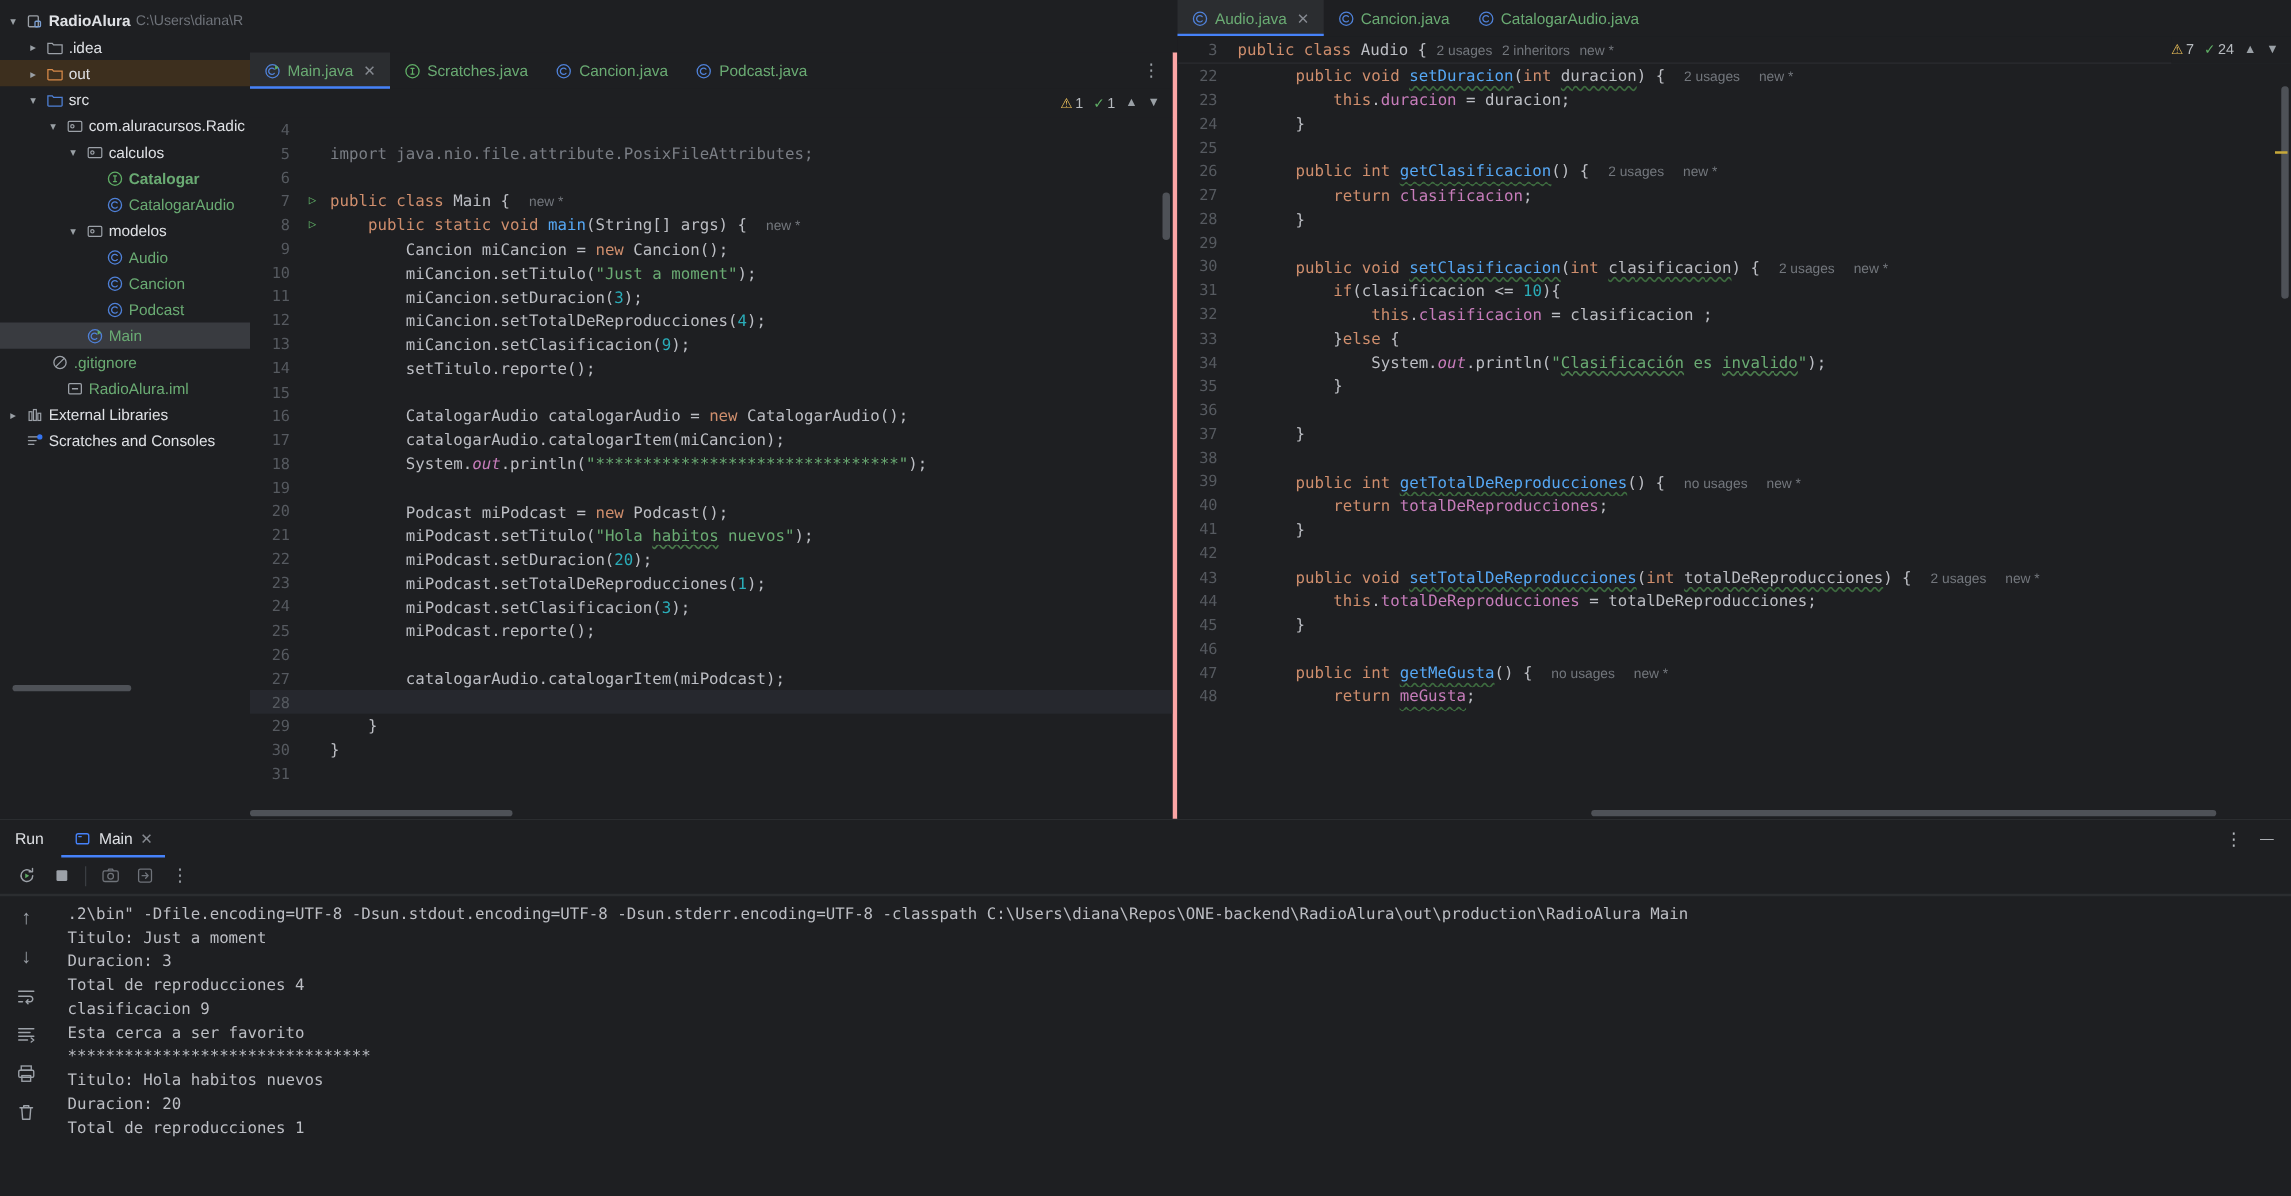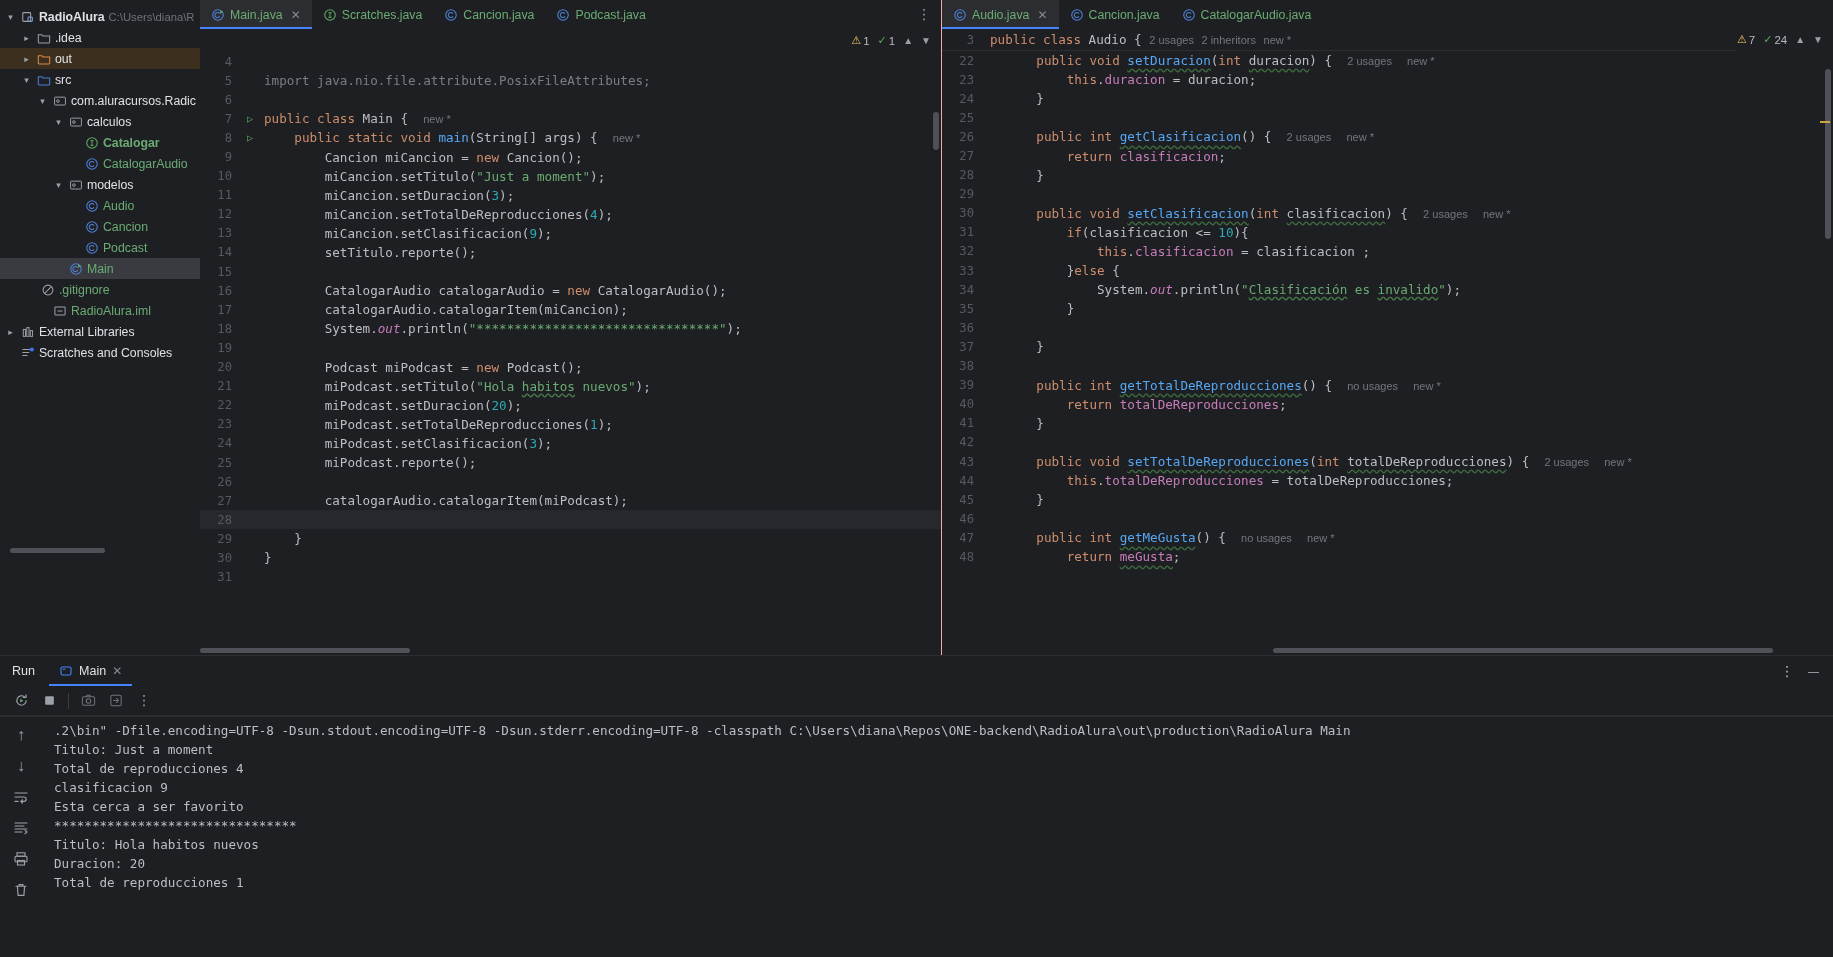--- a/index.html
+++ b/index.html
@@ -34,21 +34,21 @@
   .lbl-white { color:#dfe1e5; font-weight:600;}
   .lbl-plain { color:#dfe1e5; }
   .lbl-green { color:#6aab73; }
   .lbl-dim { color:#6f737a; font-size:11.3px; overflow:hidden; }
   .ico { width:14px; height:14px; min-width:14px; display:inline-flex; align-items:center; justify-content:center; }
   .ico svg { display:block; }
 
   
   .editors { flex:1; display:flex; min-width:0; }
   .editor-pane { display:flex; flex-direction:column; min-width:0; position:relative; background:#1e1f22; }
-  .pane-left { width: 742px; min-width:742px; border-right:1px solid #fca5a5;}
+  .pane-left { width: 742px; min-width:742px; border-right:4px solid #fca5a5;margin-top:42px;}
   .pane-right { flex:1; }
 
   .tabbar { height:29px; display:flex; align-items:stretch; background:#1e1f22; position:relative; }
   .tab {
     display:flex; align-items:center; gap:5px; padding:0 11px; font-size:12.3px;
     color:#6aab73; white-space:nowrap; position:relative; cursor:default;
   }
   .tab .tabname { color:#6aab73; }
   .tab.active { background:#2b2d30; }
   .tab.active::after {
@@ -556,20 +556,21 @@
         </span>
         <span class="icon-btn">
           <svg width="16" height="16" viewBox="0 0 16 16">
               <path d="M3 4.2h10M6 4.2V2.6h4v1.6M4.4 4.2l.7 9.2h5.8l.7-9.2" fill="none" stroke="#9ca1a8" stroke-width="1.15" stroke-linecap="round" stroke-linejoin="round"></path>
             </svg>
         </span>
       </div>
       <div class="console" id="console">
           <div class="row">.2\bin" -Dfile.encoding=UTF-8 -Dsun.stdout.encoding=UTF-8 -Dsun.stderr.encoding=UTF-8 -classpath C:\Users\diana\Repos\ONE-backend\RadioAlura\out\production\RadioAlura Main</div>
           <div class="row">Titulo: Just a moment</div>
+          <div class="row">Duracion: 3</div>
           <div class="row">Total de reproducciones 4</div>
           <div class="row">clasificacion 9</div>
           <div class="row">Esta cerca a ser favorito</div>
           <div class="row">********************************</div>
           <div class="row">Titulo: Hola habitos nuevos</div>
           <div class="row">Duracion: 20</div>
           <div class="row">Total de reproducciones 1</div>
         </div>
     </div>
   </div>

